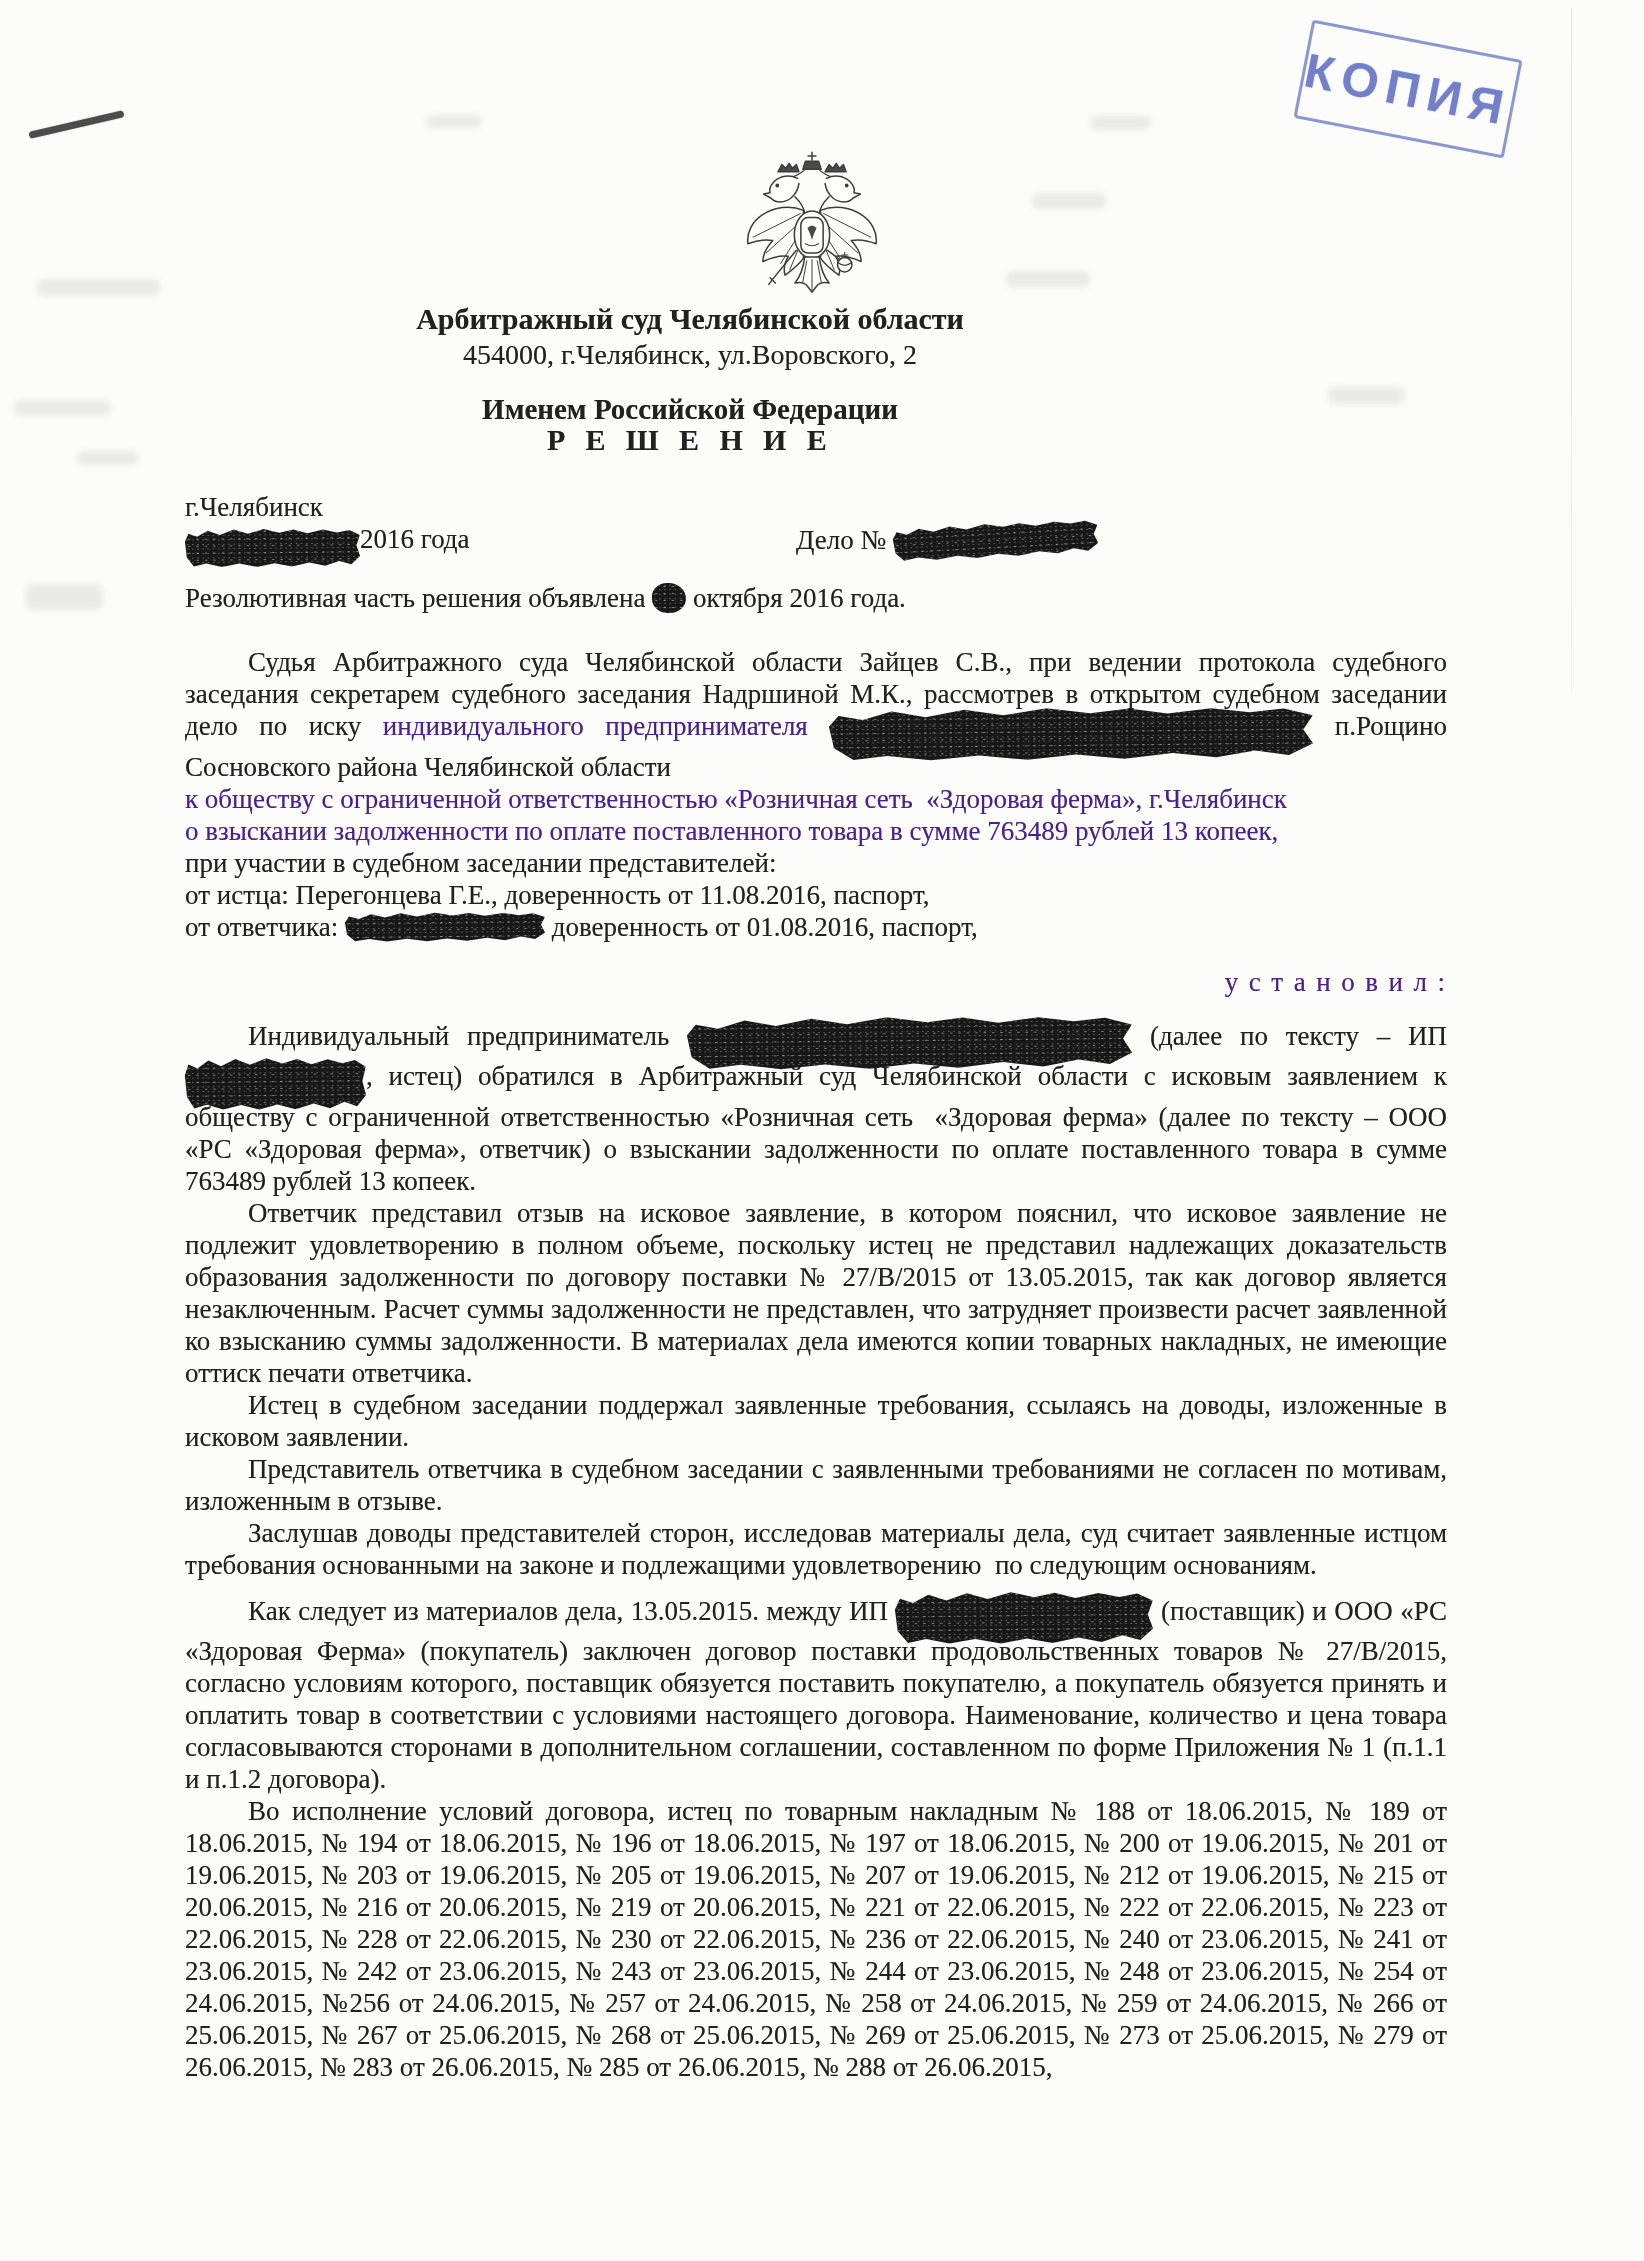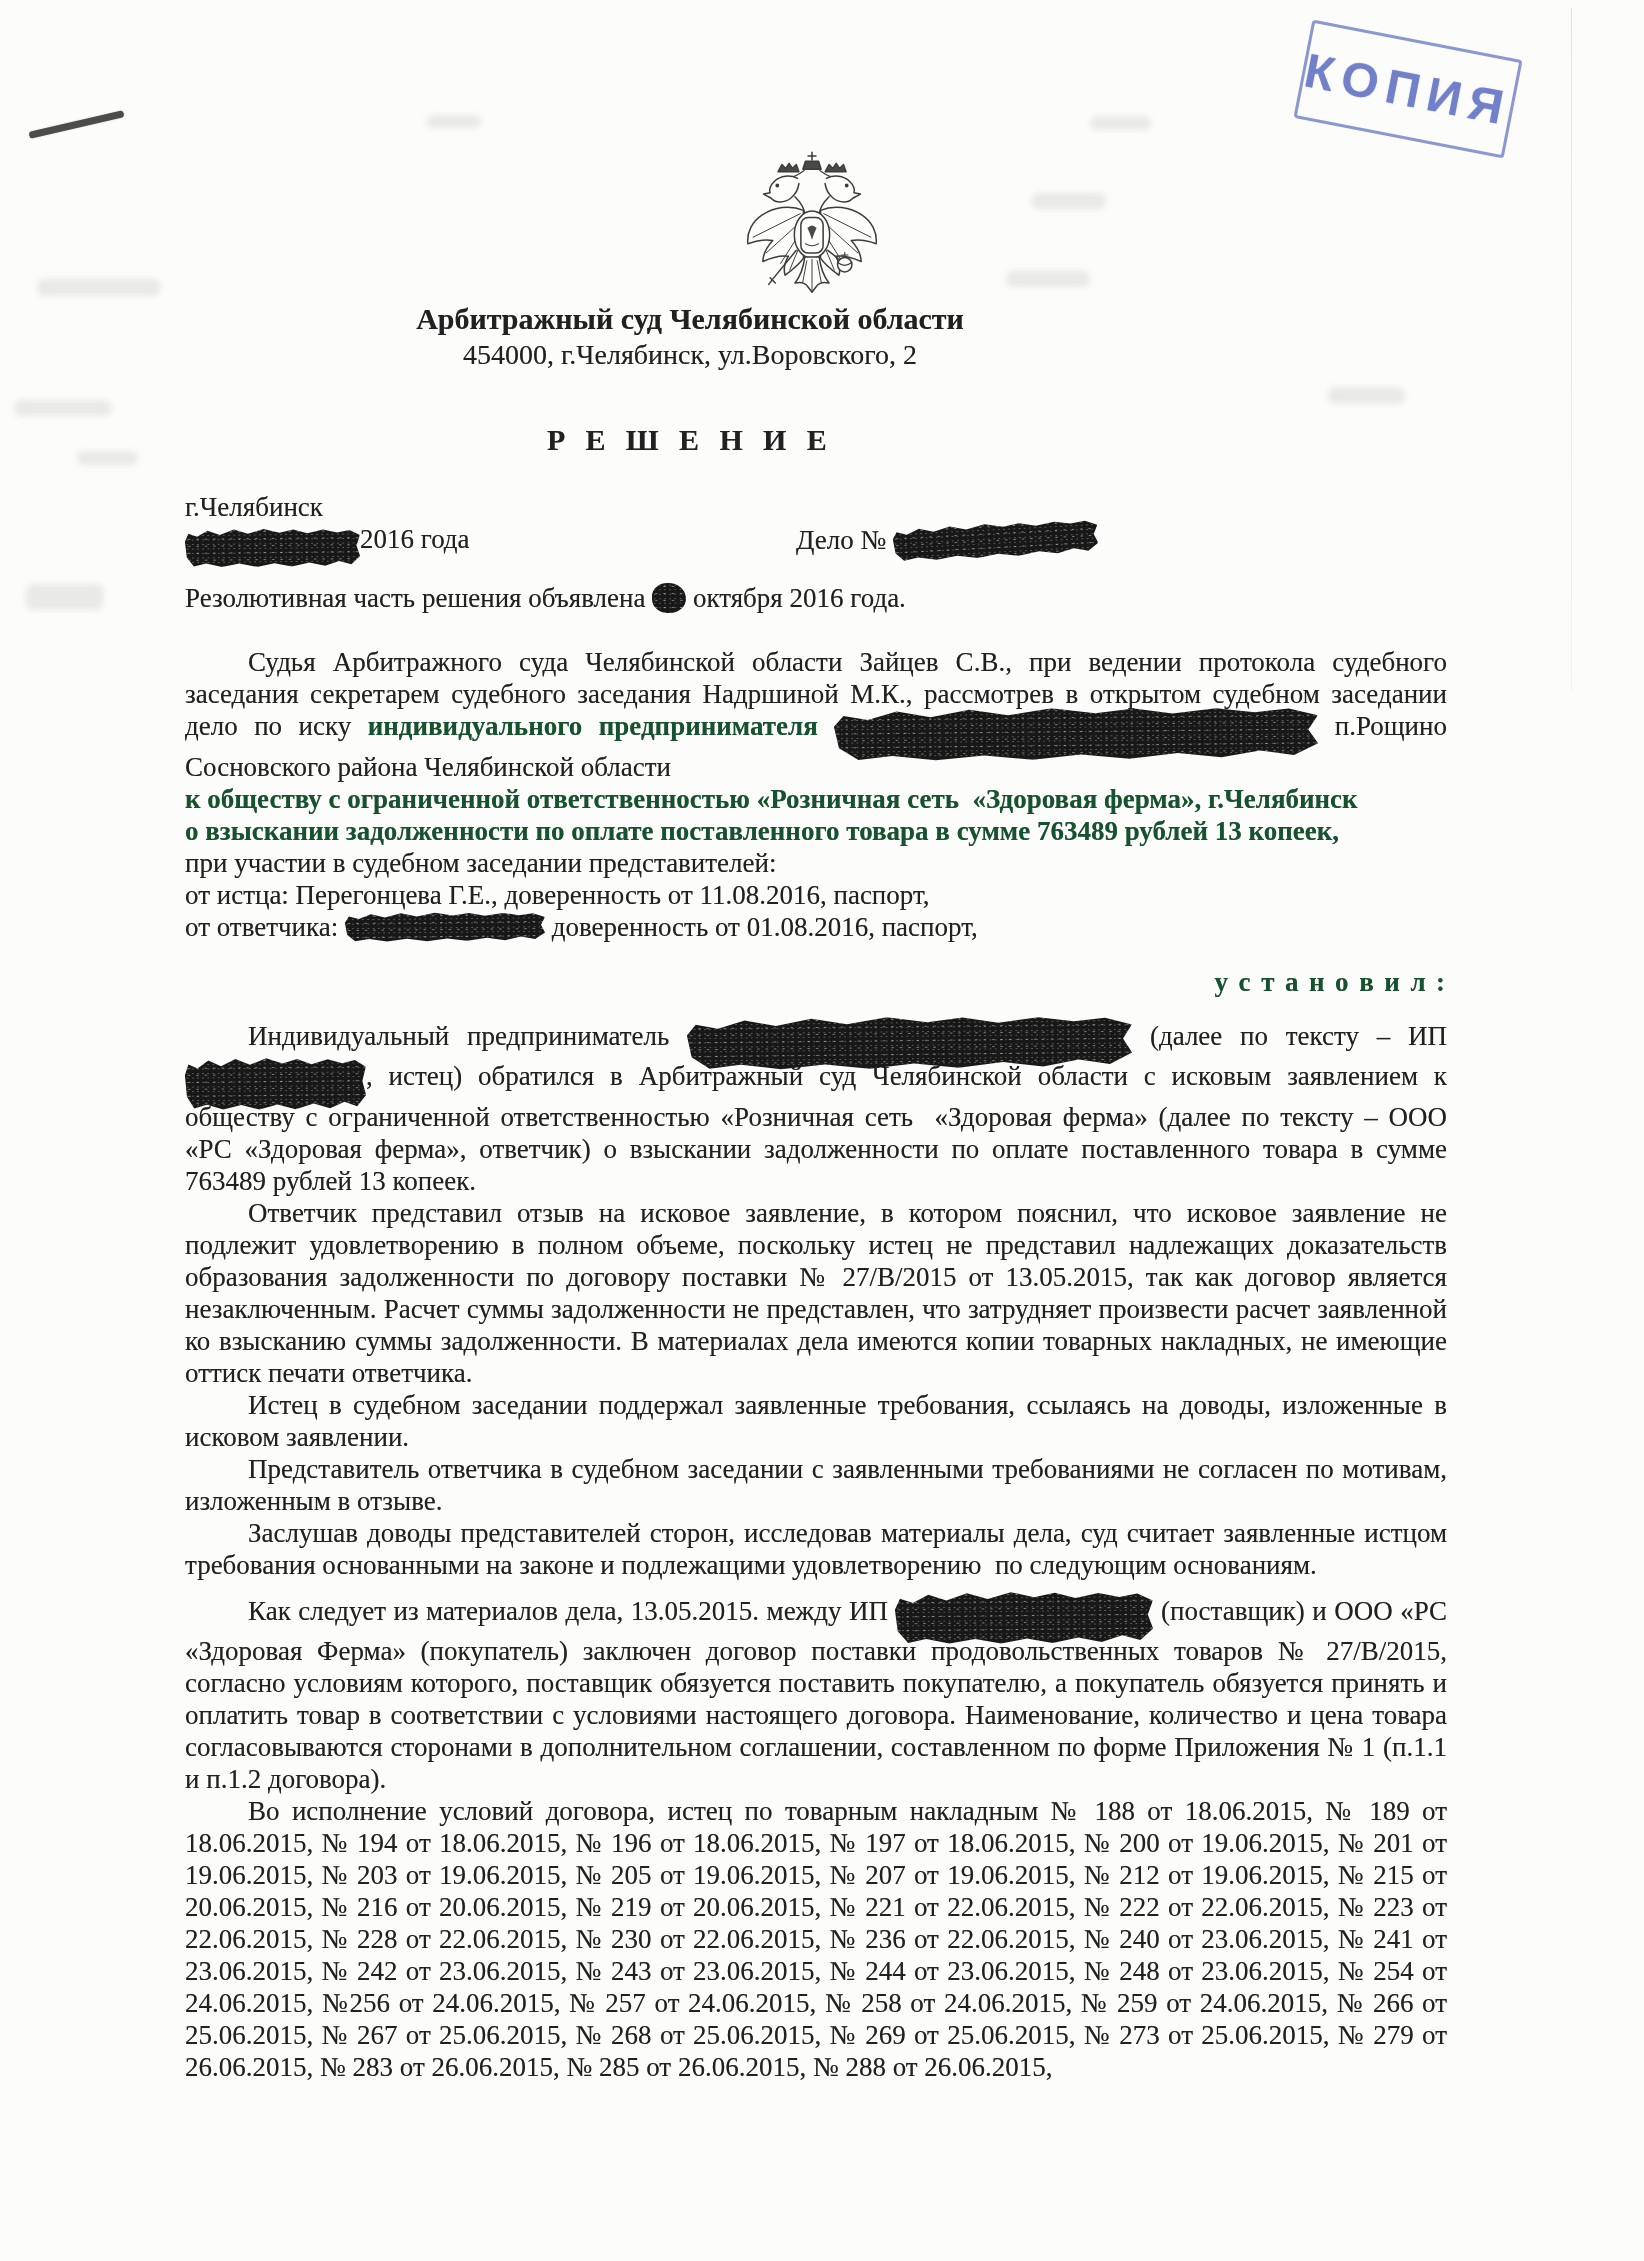--- a/index.html
+++ b/index.html
@@ -35,21 +35,21 @@
   .flow{position:absolute;left:185px;top:491px;width:1262px;font-size:27px;line-height:32px;}
   .metaline{height:32px;white-space:nowrap;}
   .res{margin-top:27px;}
   .dateline{position:relative;}
   .case{position:absolute;left:611px;top:0;}
   .para{margin:0;text-align:justify;}
   .indent{text-indent:63px;}
   .center{text-align:center;text-indent:0;}
   .ustanovil{letter-spacing:1.9px;text-align:right;}
   .mt50{margin-top:32px;} .mt36{margin-top:23px;} .mt34{margin-top:22px;} .mt22{margin-top:14px;}
-  b{font-weight:bold;color:#14532d;}
+  b{font-weight:normal;color:#4c1d95;}
   
   .redact{
     display:inline-block;background-color:#181818;height:30px;vertical-align:-6.4px;
     transform:rotate(-.6deg);
     background-image:
       radial-gradient(rgba(252,252,250,.5) 0.8px,transparent 1.2px),
       radial-gradient(rgba(252,252,250,.32) 0.6px,transparent 1px);
     background-size:8.4px 7px,5.2px 4.5px;
     clip-path:polygon(0% 32%,2% 12%,7% 20%,13% 5%,20% 16%,28% 3%,36% 14%,45% 2%,54% 12%,62% 4%,70% 14%,79% 5%,87% 13%,94% 7%,100% 20%,98% 46%,100% 72%,95% 93%,88% 84%,80% 96%,71% 87%,61% 97%,51% 88%,41% 97%,31% 88%,21% 96%,12% 87%,5% 94%,1% 72%);
   }
@@ -111,20 +111,21 @@
       <path d="M110 170 V218 M102 172 L96 204 M118 172 L124 204" stroke-width="1.5"></path>
       <path d="M86 156 L50 200 M50 200 L44 208 M46 198 L54 206"></path>
       <path d="M134 156 L152 170"></path>
       <circle cx="160" cy="178" r="11" fill="#fdfdfb"></circle>
       <path d="M160 167 V159 M155 163 H165 M150 175 Q160 183 170 175" stroke-width="1.6"></path>
     </g>
   </svg>
 
   <div class="cline court-name">Арбитражный суд Челябинской области</div>
   <div class="cline court-address">454000, г.Челябинск, ул.Воровского, 2</div>
+  <div class="cline in-name">Именем Российской Федерации</div>
   <div class="cline doc-type">Р Е Ш Е Н И Е</div>
 
   <div class="flow">
     <div class="metaline">
       <span>г.Челябинск</span>
     </div>
     <div class="metaline dateline">
       <span class="redact r-date"></span><span>2016 года</span>
       <span class="case">
         <span>Дело № </span><span class="redact r-case"></span>

